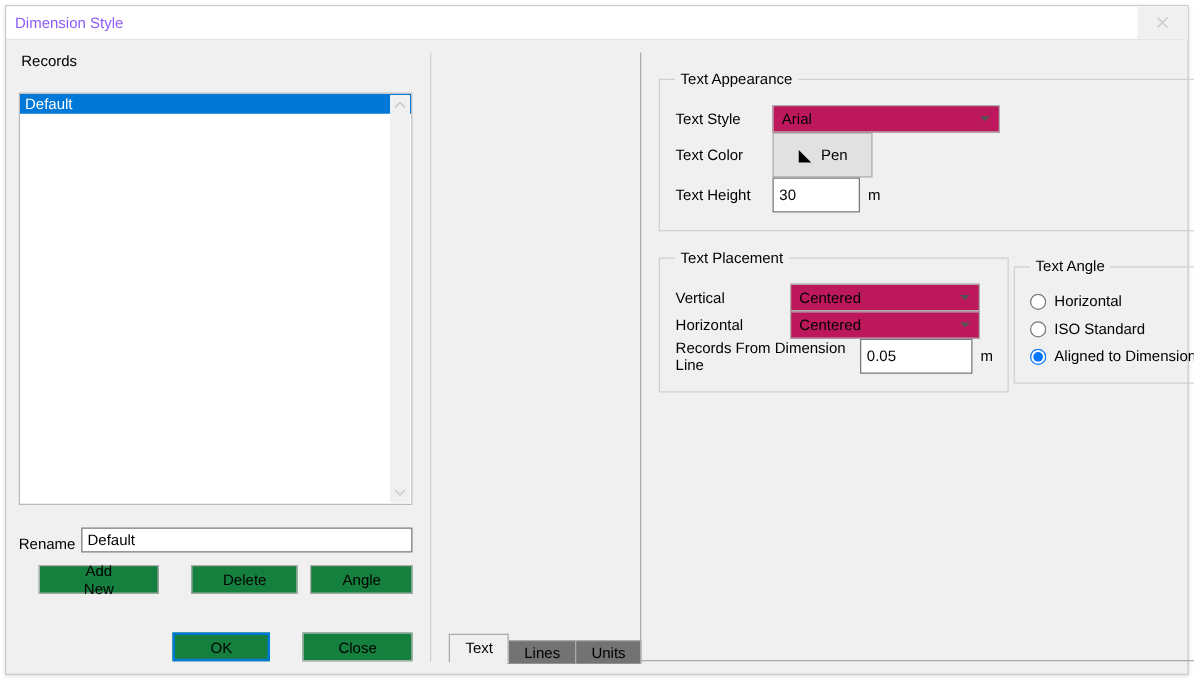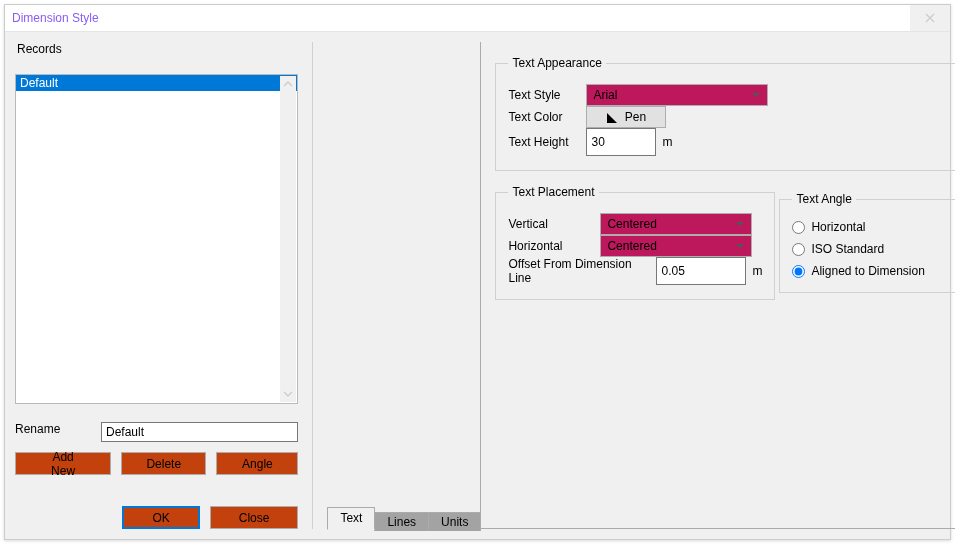--- a/index.html
+++ b/index.html
@@ -85,49 +85,49 @@
   .scroll-arrow {
     width: 16px;
     height: 16px;
     display: flex;
     align-items: center;
     justify-content: center;
     color: #c8c8c8;
   }
   .rename-row {
     display: flex;
-    align-items: flex-start;
+    align-items: flex-end;
     margin-top: 18px;
-    gap: 36px;
   }
   .rename-row label { width: 50px; }
   .rename-row input {
     flex: 1;
     height: 20px;
     border: 1px solid #777;
     padding: 1px 4px;
     font: inherit;
     background: #fff;
   }
   .left-buttons-row {
     display: flex;
     margin-top: 10px;
     gap: 10px;
   }
   .btn {
     height: 23px;
     min-width: 72px;
     padding: 0 28px;
     border: 1px solid #adadad;
-    background: #c2410c;
+    background: #15803d;
     font: inherit;
     cursor: pointer;
     display: inline-flex;
     align-items: center;
     justify-content: center;
+    margin-left: 16px;
   }
   .btn.default { border: 2px solid #0078d7; }
   .left-purge { margin-left: auto; }
   .left-bottom-row {
     margin-top: auto;
     display: flex;
     justify-content: flex-end;
     gap: 10px;
     padding-top: 28px;
   }
@@ -151,21 +151,21 @@
     left: 0; right: 0;
     bottom: 0;
     height: 0;
     border-bottom: 1px solid #ababab;
     z-index: 0;
   }
   .tab {
     padding: 3px 12px 4px 12px;
     border: 1px solid #ababab;
     border-bottom: none;
-    background: #a3a3a3;
+    background: #737373;
     margin-right: -1px;
     position: relative;
     cursor: pointer;
     z-index: 1;
     font-size: 12px;
   }
   .tab.active {
     background: #f0f0f0;
     border-bottom: 1px solid #f0f0f0;
     margin-bottom: -1px;
@@ -234,21 +234,21 @@
     height: 28px;
     width: 70px;
     border: 1px solid #777;
     background: #fff;
     font: inherit;
     padding: 1px 4px;
   }
   .placement .num-input { width: 90px; }
   .unit-suffix { margin-left: 6px; }
   .pen-btn {
-    height: 22px;
+    height: 36px;
     width: 80px;
     border: 1px solid #adadad;
     background: #e1e1e1;
     display: inline-flex;
     align-items: center;
     justify-content: center;
     gap: 8px;
     font: inherit;
     cursor: pointer;
   }
@@ -377,21 +377,21 @@
                   <span>Centered</span>
                 </div>
               </div>
               <div class="form-row">
                 <span class="lbl">Horizontal</span>
                 <div class="select">
                   <span>Centered</span>
                 </div>
               </div>
               <div class="form-row">
-                <span class="lbl long">Offset From Dimension Line</span>
+                <span class="lbl long">Records From Dimension Line</span>
                 <input class="num-input" type="text" value="0.05" style="">
                 <span class="unit-suffix">m</span>
               </div>
             </fieldset>
 
             <fieldset class="group angle-group">
               <legend>Text Angle</legend>
               <label class="radio-row">
                 <input type="radio" name="angle" style="">
                 <span>Horizontal</span>

